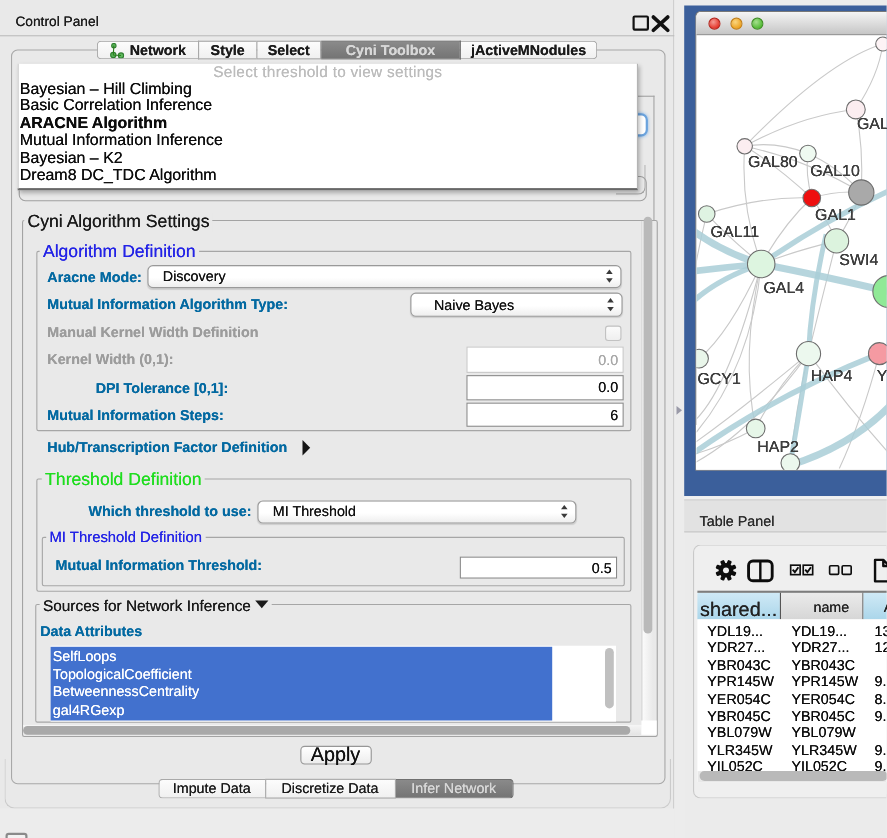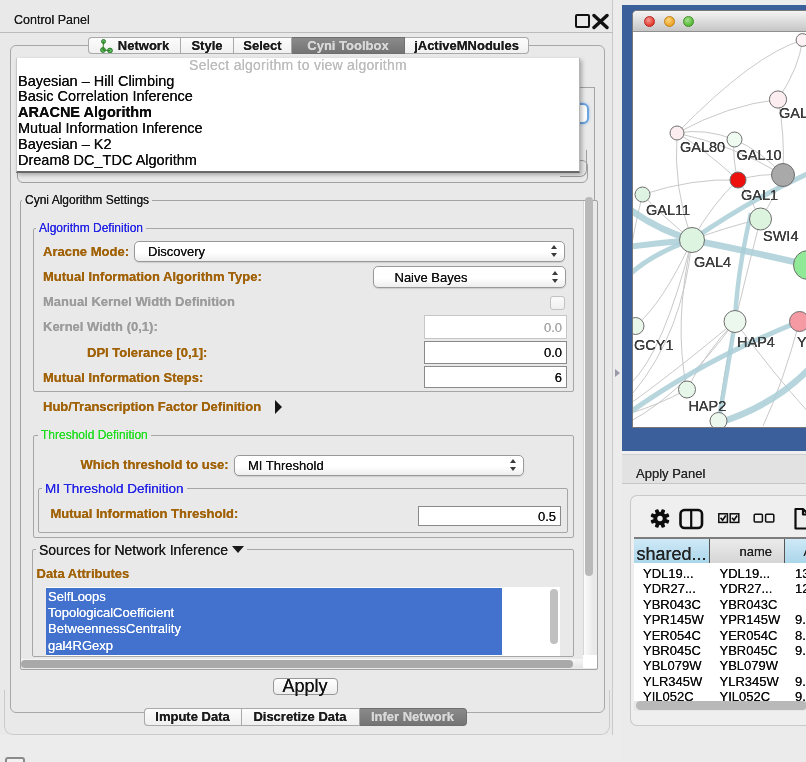--- a/index.html
+++ b/index.html
@@ -1,25 +1,25 @@
 <!DOCTYPE html>
 <html><head><meta charset="utf-8"><style>
 *{margin:0;padding:0;box-sizing:border-box;}
 html,body{width:806px;height:762px;overflow:hidden;background:#ececec;font-family:"Liberation Sans",sans-serif;text-shadow:0 0 0.35px;}
 .ab{position:absolute;}
-.lbl{position:absolute;font-size:13px;font-weight:bold;color:#a16207;white-space:nowrap;}
+.lbl{position:absolute;font-size:13px;font-weight:bold;color:#0369a1;white-space:nowrap;}
 .combo{position:absolute;border:1px solid #999;border-radius:5px;background:linear-gradient(#ffffff 55%,#eeeeee);box-shadow:0 1px 1px rgba(0,0,0,0.12);padding-left:35px;}
 .combo .ct{position:absolute;left:13px;top:50%;transform:translateY(-50%);font-size:13px;color:#111;white-space:nowrap;}
 .spin{position:absolute;right:7px;top:50%;transform:translateY(-50%);width:6px;height:12px;}
 .spin:before{content:"";position:absolute;left:0;top:0;border-left:3px solid transparent;border-right:3px solid transparent;border-bottom:4.6px solid #3a3a3a;}
 .spin:after{content:"";position:absolute;left:0;bottom:0;border-left:3px solid transparent;border-right:3px solid transparent;border-top:4.6px solid #3a3a3a;}
 .field{position:absolute;background:#fff;font-size:13px;text-align:right;}
 .field span{position:absolute;right:4px;top:50%;transform:translateY(-50%);}
 .grp{position:absolute;border:1px solid #a6a6a6;border-radius:2px;}
-.gt{position:absolute;background:#e9e9e9;padding:0 3px;white-space:nowrap;font-size:12px;color:#1a1a1a;}
+.gt{position:absolute;background:#e9e9e9;padding:0 3px;white-space:nowrap;font-size:16px;color:#1a1a1a;}
 </style></head>
 <body>
 
 <div class="ab" style="left:0;top:0;width:613px;height:735px;background:#e9e9e9;"></div>
 <div class="ab" style="left:612px;top:0;width:1px;height:735px;background:#c9c9c9;"></div>
 <div class="ab" style="left:613px;top:0;width:193px;height:762px;background:#ececec;"></div>
 
 <div class="ab" style="left:14px;top:12.5px;font-size:12.5px;color:#1c1c1c;">Control Panel</div>
 <div class="ab" style="left:0;top:32px;width:613px;height:1px;background:#bcbcbc;"></div>
 <div class="ab" style="left:574.5px;top:14px;width:15px;height:14px;border:2.2px solid #111;border-radius:2px;"></div>
@@ -33,31 +33,31 @@
  <div style="width:92px;border:1px solid #a9a9a9;border-right:none;border-radius:4px 0 0 4px;background:linear-gradient(#fcfcfc,#f0f0f0);display:flex;align-items:flex-end;justify-content:center;">
   <svg width="13" height="14" viewBox="0 0 13 14" style="margin-right:5px;">
         <circle cx="3.5" cy="2.5" r="2" fill="#5cb85c" stroke="#2f7d2f" stroke-width="1"></circle>
         <circle cx="3" cy="11" r="2.4" fill="#5cb85c" stroke="#2f7d2f" stroke-width="1"></circle>
         <circle cx="10" cy="11.5" r="2.4" fill="#5cb85c" stroke="#2f7d2f" stroke-width="1"></circle>
         <path d="M3.5 2.5 L3 11 L10 11.5" stroke="#2c7d1e" stroke-width="1" fill="none"></path>
       </svg>
   Network</div>
  <div style="width:53px;border:1px solid #a9a9a9;border-right:none;background:linear-gradient(#fcfcfc,#f0f0f0);display:flex;align-items:center;justify-content:center;">Style</div>
  <div style="width:59px;border:1px solid #a9a9a9;background:linear-gradient(#fcfcfc,#f0f0f0);display:flex;align-items:center;justify-content:center;">Select</div>
- <div style="width:113px;border:1px solid #6f6f6f;border-left:none;background:linear-gradient(#8a8a8a,#747474);color:#d8d8d8;display:flex;align-items:center;justify-content:center;">Cyni Toolbox</div>
+ <div style="width:127px;border:1px solid #6f6f6f;border-left:none;background:linear-gradient(#8a8a8a,#747474);color:#d8d8d8;display:flex;align-items:center;justify-content:center;">Cyni Toolbox</div>
  <div style="width:124px;border:1px solid #a9a9a9;border-left:none;border-radius:0 4px 4px 0;background:linear-gradient(#fcfcfc,#f0f0f0);display:flex;align-items:center;justify-content:center;">jActiveMNodules</div>
 </div>
 
 <div class="ab" style="left:580px;top:87px;width:15px;height:113px;border-top:1px solid #a4a4a4;border-right:1px solid #a4a4a4;"></div>
 <div class="ab" style="left:555px;top:103px;width:34px;height:21px;border:2.5px solid #6ba3dd;border-radius:6px;background:#fff;box-shadow:0 0 3px #8ab8e8;"></div>
 <div class="ab" style="left:560px;top:150px;width:27px;height:27px;border-right:1px solid #9e9e9e;border-bottom:1px solid #9e9e9e;border-radius:0 0 7px 0;"></div>
 <div class="ab" style="left:17px;top:160px;width:570.5px;height:22.5px;border:1px solid #a0a0a0;border-radius:6px;"></div>
 
 <div class="ab" style="left:16px;top:58px;width:564px;height:115px;background:#fff;border-left:1px solid #c8c8c8;border-right:1px solid #b4b4b4;border-bottom:2px solid #686868;box-shadow:2px 2px 4px rgba(0,0,0,0.28);"></div>
-<div class="ab" style="left:16px;top:56.5px;width:564px;text-align:center;font-size:14px;letter-spacing:0.25px;color:#bcbcbc;">Select algorithm to view algorithm</div>
+<div class="ab" style="left:16px;top:56.5px;width:564px;text-align:center;font-size:14px;letter-spacing:0.25px;color:#bcbcbc;">Select threshold to view settings</div>
 <div class="ab" style="left:18px;top:73.5px;font-size:14.5px;color:#0c0c0c;line-height:15.9px;white-space:nowrap;">Bayesian – Hill Climbing<br>Basic Correlation Inference<br><b>ARACNE Algorithm</b><br>Mutual Information Inference<br>Bayesian – K2<br>Dream8 DC_TDC Algorithm</div>
 
 <div class="grp" style="left:20px;top:200px;width:578px;height:470px;border-color:#a3a3a3;"></div>
 <div class="gt" style="left:22px;top:193px;">Cyni Algorithm Settings</div>
 
 <div class="ab" style="left:583px;top:201px;width:11px;height:458px;background:linear-gradient(to right,#fbfbfb,#e8e8e8);border-left:1px solid #d6d6d6;"></div>
 <div class="ab" style="left:584.5px;top:197px;width:8px;height:379px;background:#b9b9b9;border-radius:4.5px;"></div>
 
 <div class="ab" style="left:21px;top:659px;width:562px;height:9px;background:linear-gradient(#f6f6f6,#e4e4e4);"></div>
 <div class="ab" style="left:21px;top:659.5px;width:552px;height:8px;background:#a9a9a9;border-radius:4px;"></div>
@@ -113,21 +113,21 @@
 <div class="lbl" style="left:36.5px;top:566px;">Data Attributes</div>
 
 <div class="ab" style="left:45.5px;top:586.5px;width:514.5px;height:69px;background:#fff;"></div>
 <div class="ab" style="left:46px;top:588px;width:456px;height:66.5px;background:#4271ce;overflow:hidden;">
 <div style="margin:1px 0 0 2px;font-size:13px;color:#fff;line-height:16.2px;white-space:nowrap;">SelfLoops<br>TopologicalCoefficient<br>BetweennessCentrality<br>gal4RGexp</div>
   </div>
 <div class="ab" style="left:549.5px;top:588.5px;width:8.5px;height:55px;background:#c0c0c0;border-radius:4.5px;"></div>
 
 <div class="ab" style="left:272.5px;top:677.5px;width:65px;height:17px;border:1px solid #979797;border-radius:4px;background:linear-gradient(#ffffff,#ededed);text-align:center;font-size:18px;color:#111;line-height:15px;">Apply</div>
 
-<div class="ab" style="left:143.5px;top:707.5px;height:18px;display:flex;font-size:13px;font-weight:bold;color:#1b1b1b;">
+<div class="ab" style="left:143.5px;top:707.5px;height:18px;display:flex;font-size:13px;font-weight:normal;color:#1b1b1b;">
  <div style="width:97px;border:1px solid #a9a9a9;border-right:none;border-radius:4px 0 0 4px;background:linear-gradient(#fcfcfc,#f0f0f0);display:flex;align-items:center;justify-content:center;">Impute Data</div>
  <div style="width:119px;border:1px solid #a9a9a9;background:linear-gradient(#fcfcfc,#f0f0f0);display:flex;align-items:center;justify-content:center;">Discretize Data</div>
  <div style="width:107px;border:1px solid #6f6f6f;border-left:none;border-radius:0 4px 4px 0;background:linear-gradient(#8a8a8a,#747474);color:#d8d8d8;display:flex;align-items:center;justify-content:center;">Infer Network</div>
 </div>
 <div class="ab" style="left:3.5px;top:690px;width:606px;height:45px;border:1px solid #cbcbcb;border-top:none;border-radius:0 0 9px 9px;"></div>
 
 <div class="ab" style="left:5px;top:757px;width:20px;height:16px;border:2px solid #8a8a8a;border-radius:3px;background:#f2f2f2;"></div>
 
 <div class="ab" style="left:615px;top:369px;width:0;height:0;border-top:4px solid transparent;border-bottom:4px solid transparent;border-left:5px solid #9a9aa8;"></div>
 
@@ -208,21 +208,21 @@
    <text x="104" y="323.5">HAP4</text>
    <text x="164" y="323.5">Y</text>
    <text x="1" y="326.5">GCY1</text>
    <text x="55.4" y="387.5">HAP2</text>
   </g>
  </svg>
 </div>
 
 <div class="ab" style="left:622px;top:451px;width:184px;height:3px;background:#f0f0f0;"></div>
 <div class="ab" style="left:622px;top:454px;width:184px;height:30px;background:#e2e2e2;border-top:1px solid #cfcfcf;border-bottom:1px solid #c6c6c6;"></div>
-<div class="ab" style="left:636px;top:466px;font-size:13px;color:#2a2a2a;">Apply Panel</div>
+<div class="ab" style="left:636px;top:466px;font-size:13px;color:#2a2a2a;">Table Panel</div>
 <div class="ab" style="left:622px;top:486px;width:184px;height:276px;background:#ebebeb;"></div>
 <div class="ab" style="left:630px;top:495px;width:176px;height:231px;background:#efefef;border:1px solid #c9c9c9;border-right:none;border-radius:7px 0 0 7px;"></div>
 
 <svg class="ab" style="left:646px;top:507px;" width="162" height="24" viewBox="0 0 162 24">
  <rect x="12.1" y="1.9" width="3.8" height="5" rx="1" transform="rotate(22.5 14.0 11.5)" fill="#0d0d0d"></rect>
     <rect x="12.1" y="1.9" width="3.8" height="5" rx="1" transform="rotate(67.5 14.0 11.5)" fill="#0d0d0d"></rect>
     <rect x="12.1" y="1.9" width="3.8" height="5" rx="1" transform="rotate(112.5 14.0 11.5)" fill="#0d0d0d"></rect>
     <rect x="12.1" y="1.9" width="3.8" height="5" rx="1" transform="rotate(157.5 14.0 11.5)" fill="#0d0d0d"></rect>
     <rect x="12.1" y="1.9" width="3.8" height="5" rx="1" transform="rotate(202.5 14.0 11.5)" fill="#0d0d0d"></rect>
     <rect x="12.1" y="1.9" width="3.8" height="5" rx="1" transform="rotate(247.5 14.0 11.5)" fill="#0d0d0d"></rect>

